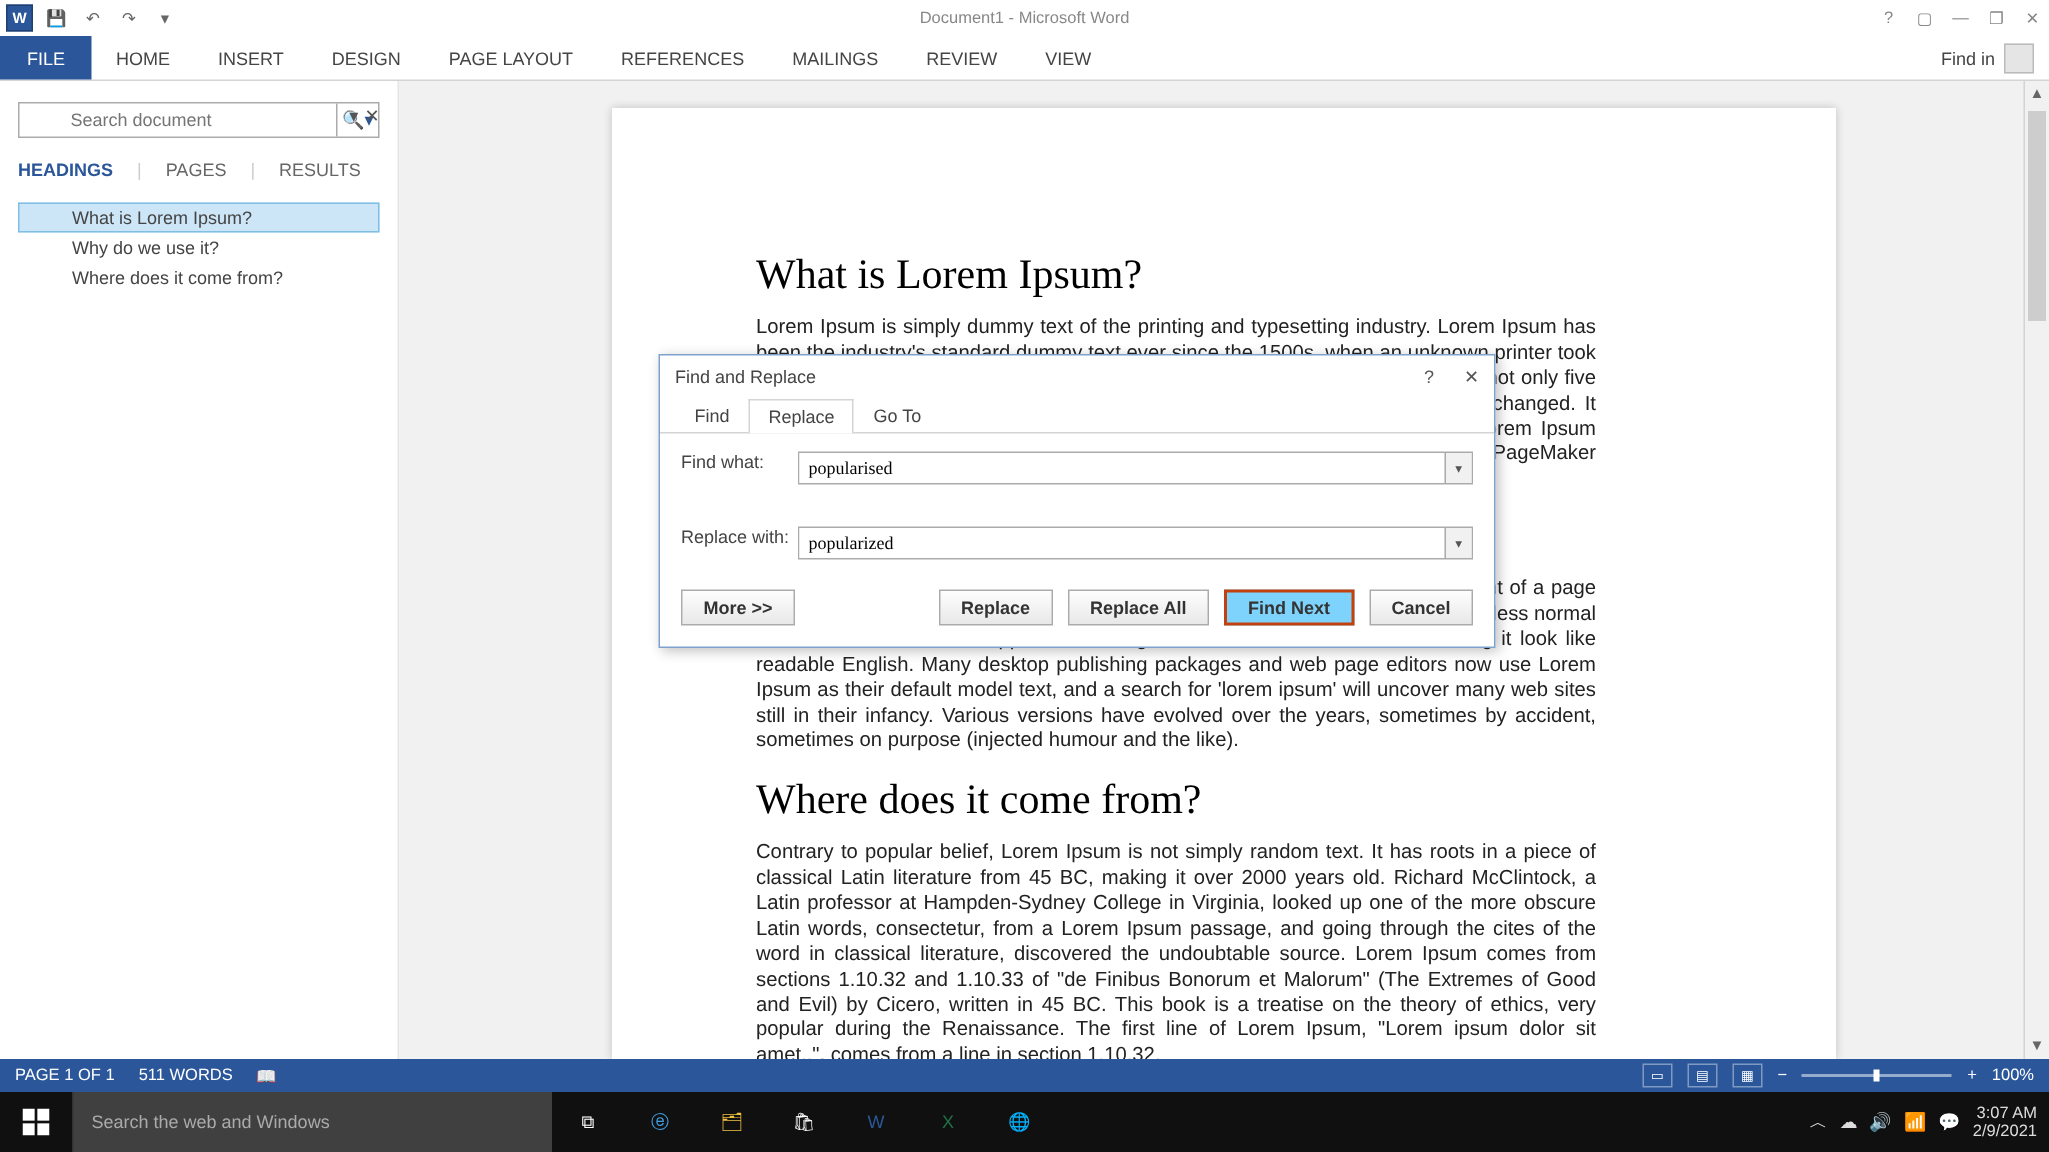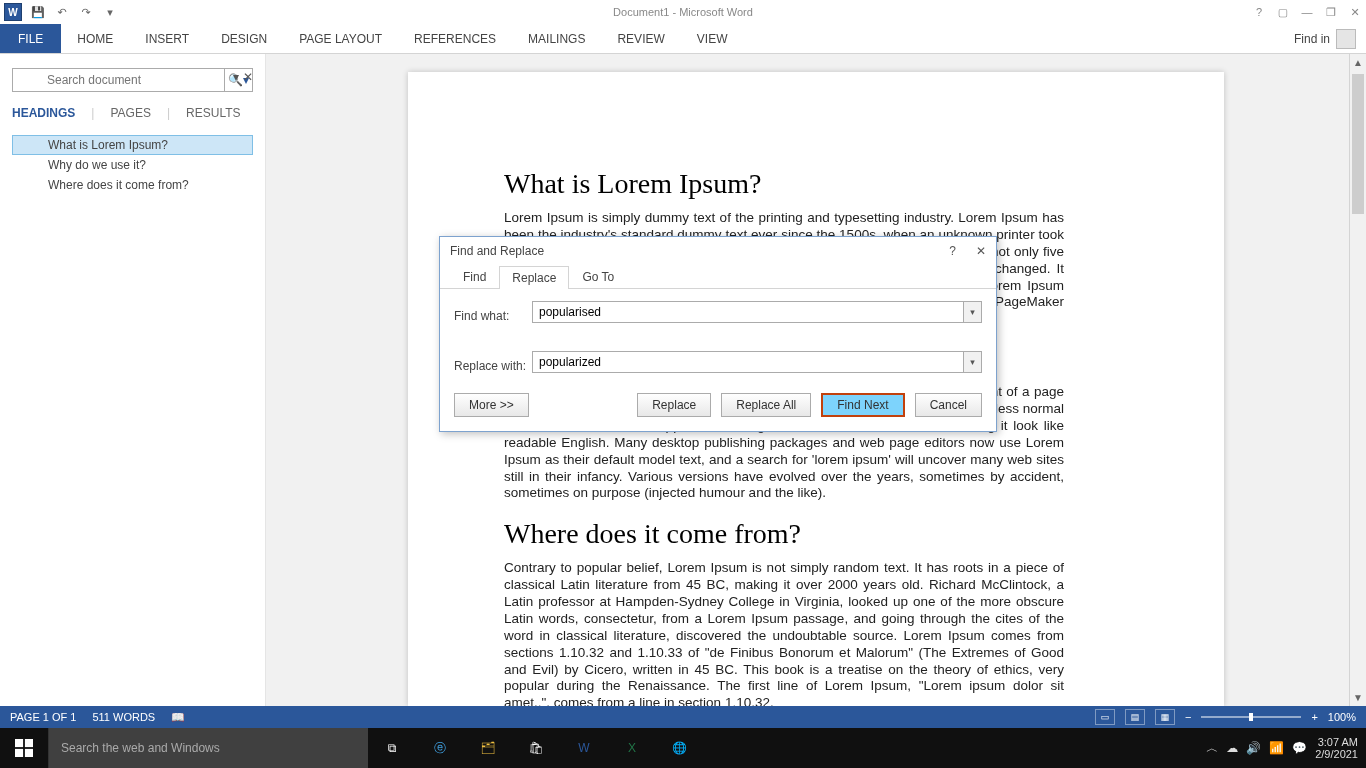--- a/index.html
+++ b/index.html
@@ -52,26 +52,26 @@
 .taskbar .tray { margin-left: auto; display: flex; align-items: center; gap: 8px; padding-right: 8px; color: #ddd; }
 .taskbar .clock { text-align: right; font-size: 11px; line-height: 1.1; }
 
 .dialog { position: absolute; left: 400px; top: 236px; width: 558px; background: #fff; border: 1px solid #7da2ce; box-shadow: 2px 2px 8px rgba(0,0,0,.25); font-size: 12px; margin-left: 39px; }
 .dialog .dlg-title { height: 28px; display: flex; align-items: center; padding: 0 10px; color: #444; }
 .dialog .dlg-title .dctrl { margin-left: auto; display: flex; gap: 20px; color: #555; }
 .dialog .dlg-tabs { display: flex; padding-left: 10px; border-bottom: 1px solid #d4d4d4; height: 24px; align-items: flex-end; }
 .dialog .dtab { padding: 4px 12px; border: 1px solid transparent; border-bottom: none; color: #444; cursor: default; }
 .dialog .dtab.active { border-color: #d4d4d4; background: #fff; position: relative; top: 1px; }
 .dialog .dlg-body { padding: 12px 14px 14px 14px; }
-.dialog .frow { display: flex; align-items: flex-end; margin-bottom: 28px; }
+.dialog .frow { display: flex; align-items: flex-start; margin-bottom: 28px; }
 .dialog .frow label { width: 78px; color: #444; }
 .dialog .frow .combo { flex: 1; display: flex; border: 1px solid #ababab; height: 22px; }
-.dialog .frow .combo input { flex: 1; border: none; outline: none; padding: 0 6px; font-size: 12px; }
+.dialog .frow .combo input { flex: 1; border: none; outline: none; padding: 0 6px; font-size: 12px; font-family: Liberation Serif, serif; }
 .dialog .frow .combo .dd { width: 18px; border-left: 1px solid #ababab; background: #f1f1f1; display: flex; align-items: center; justify-content: center; font-size: 9px; color: #555; }
-.dialog .btn-row { display: flex; gap: 10px; align-items: center; }
+.dialog .btn-row { display: flex; gap: 10px; align-items: center; font-weight: bold; }
 .dialog .btn { height: 24px; padding: 0 14px; border: 1px solid #ababab; background: linear-gradient(#fefefe,#e8e8e8); display: flex; align-items: center; color: #333; cursor: default; }
 .dialog .btn.primary { border: 2px solid #c2410c; background: #7dd3fc; }
 .dialog .btn.more { margin-right: auto; }
 </style>
 </head>
 <body>
 
 <div class="title-bar">
   <div class="qat">
     <div class="word-icon">W</div>

